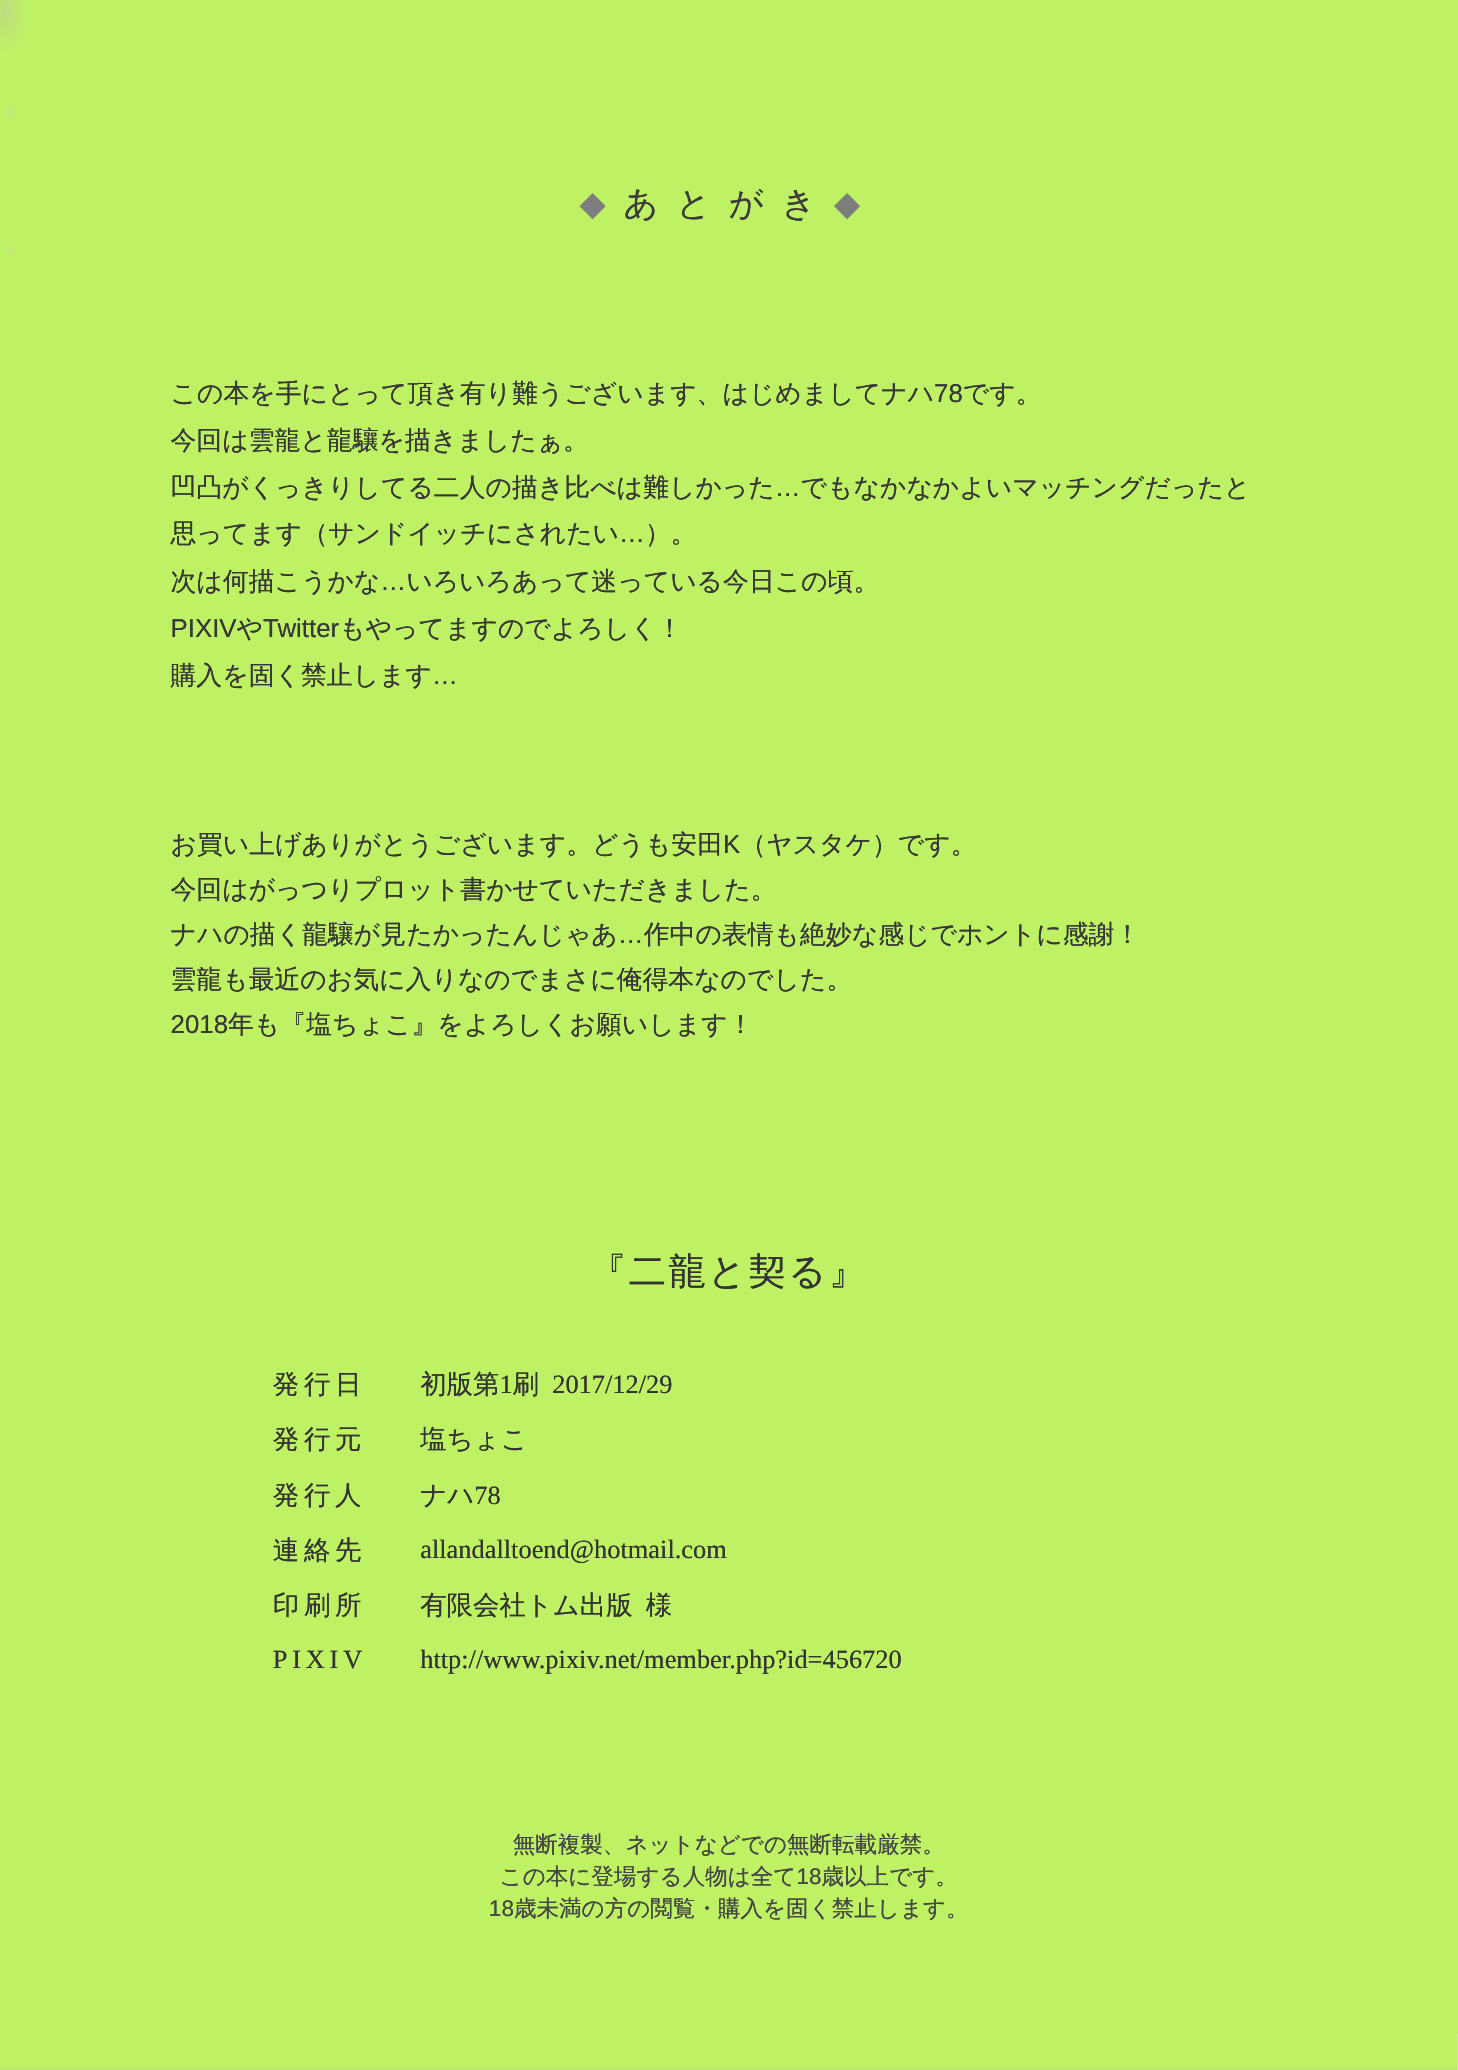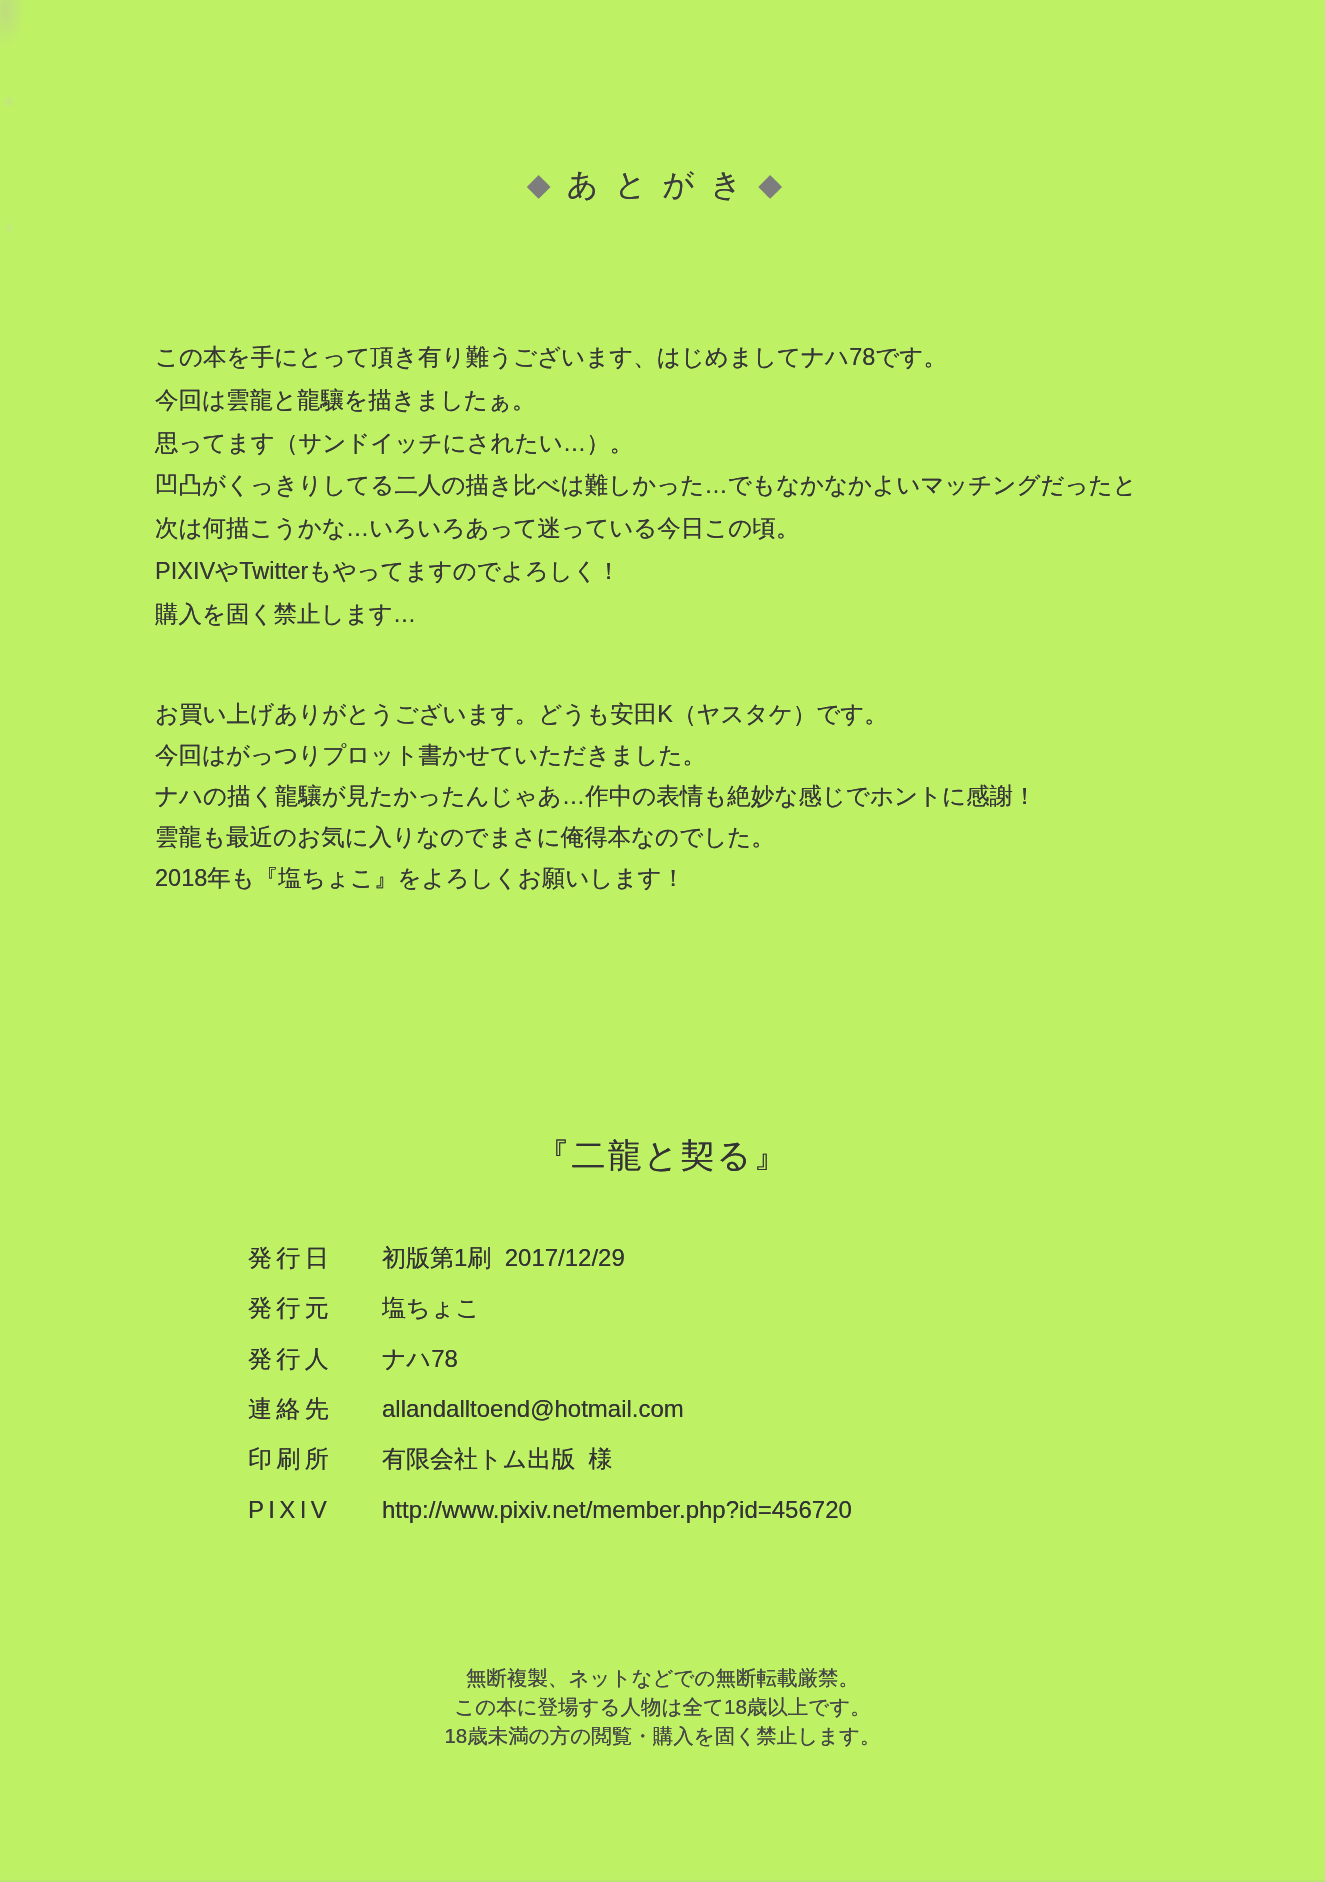--- a/index.html
+++ b/index.html
@@ -31,36 +31,36 @@
     color: #7d7d7d;
     font-family: "DejaVu Sans", sans-serif;
     text-shadow: none;
   }
 
   
   .para { position: absolute; left: 155px; font-size: 23.5px; color: #373737; }
   .para p { margin: 0; white-space: pre; }
   .p1 { top: 336px; }
   .p1 p { line-height: 42.8px; }
-  .p2 { top: 694px; }
+  .p2 { top: 747px; }
   .p2 p { line-height: 41px; }
 
   
   .book-title {
     position: absolute;
     top: 1133px; left: 0; width: 100%;
     text-align: center;
     font-size: 34px;
     letter-spacing: 0.06em;
     color: #333;
   }
 
   
   .colophon { position: absolute; top: 1233px; left: 248px; }
-  .colophon .row { display: flex; align-items: center; height: 50.3px; }
+  .colophon .row { display: flex; align-items: center; height: 50.3px; font-family: Liberation Serif, serif; }
   .colophon .label {
     width: 134px;
     flex: 0 0 134px;
     font-size: 24px;
     letter-spacing: 0.18em;
     color: #333;
     white-space: nowrap;
   }
   .colophon .value {
     font-size: 24px;
@@ -107,22 +107,22 @@
   <div class="scan-speck-c"></div>
   <div class="scan-edge-bottom"></div>
 
   <header class="afterword-title">
     <span class="diamond">◆</span><span>あとがき</span><span class="diamond">◆</span>
   </header>
 
   <section class="para p1">
     <p>この本を手にとって頂き有り難うございます、はじめましてナハ78です。</p>
     <p>今回は雲龍と龍驤を描きましたぁ。</p>
+    <p>凹凸がくっきりしてる二人の描き比べは難しかった…でもなかなかよいマッチングだったと</p>
     <p>思ってます（サンドイッチにされたい…）。</p>
-    <p>凹凸がくっきりしてる二人の描き比べは難しかった…でもなかなかよいマッチングだったと</p>
     <p>次は何描こうかな…いろいろあって迷っている今日この頃。</p>
     <p>PIXIVやTwitterもやってますのでよろしく！</p>
     <p>購入を固く禁止します…</p>
   </section>
 
   <section class="para p2">
     <p>お買い上げありがとうございます。どうも安田K（ヤスタケ）です。</p>
     <p>今回はがっつりプロット書かせていただきました。</p>
     <p>ナハの描く龍驤が見たかったんじゃあ…作中の表情も絶妙な感じでホントに感謝！</p>
     <p>雲龍も最近のお気に入りなのでまさに俺得本なのでした。</p>

